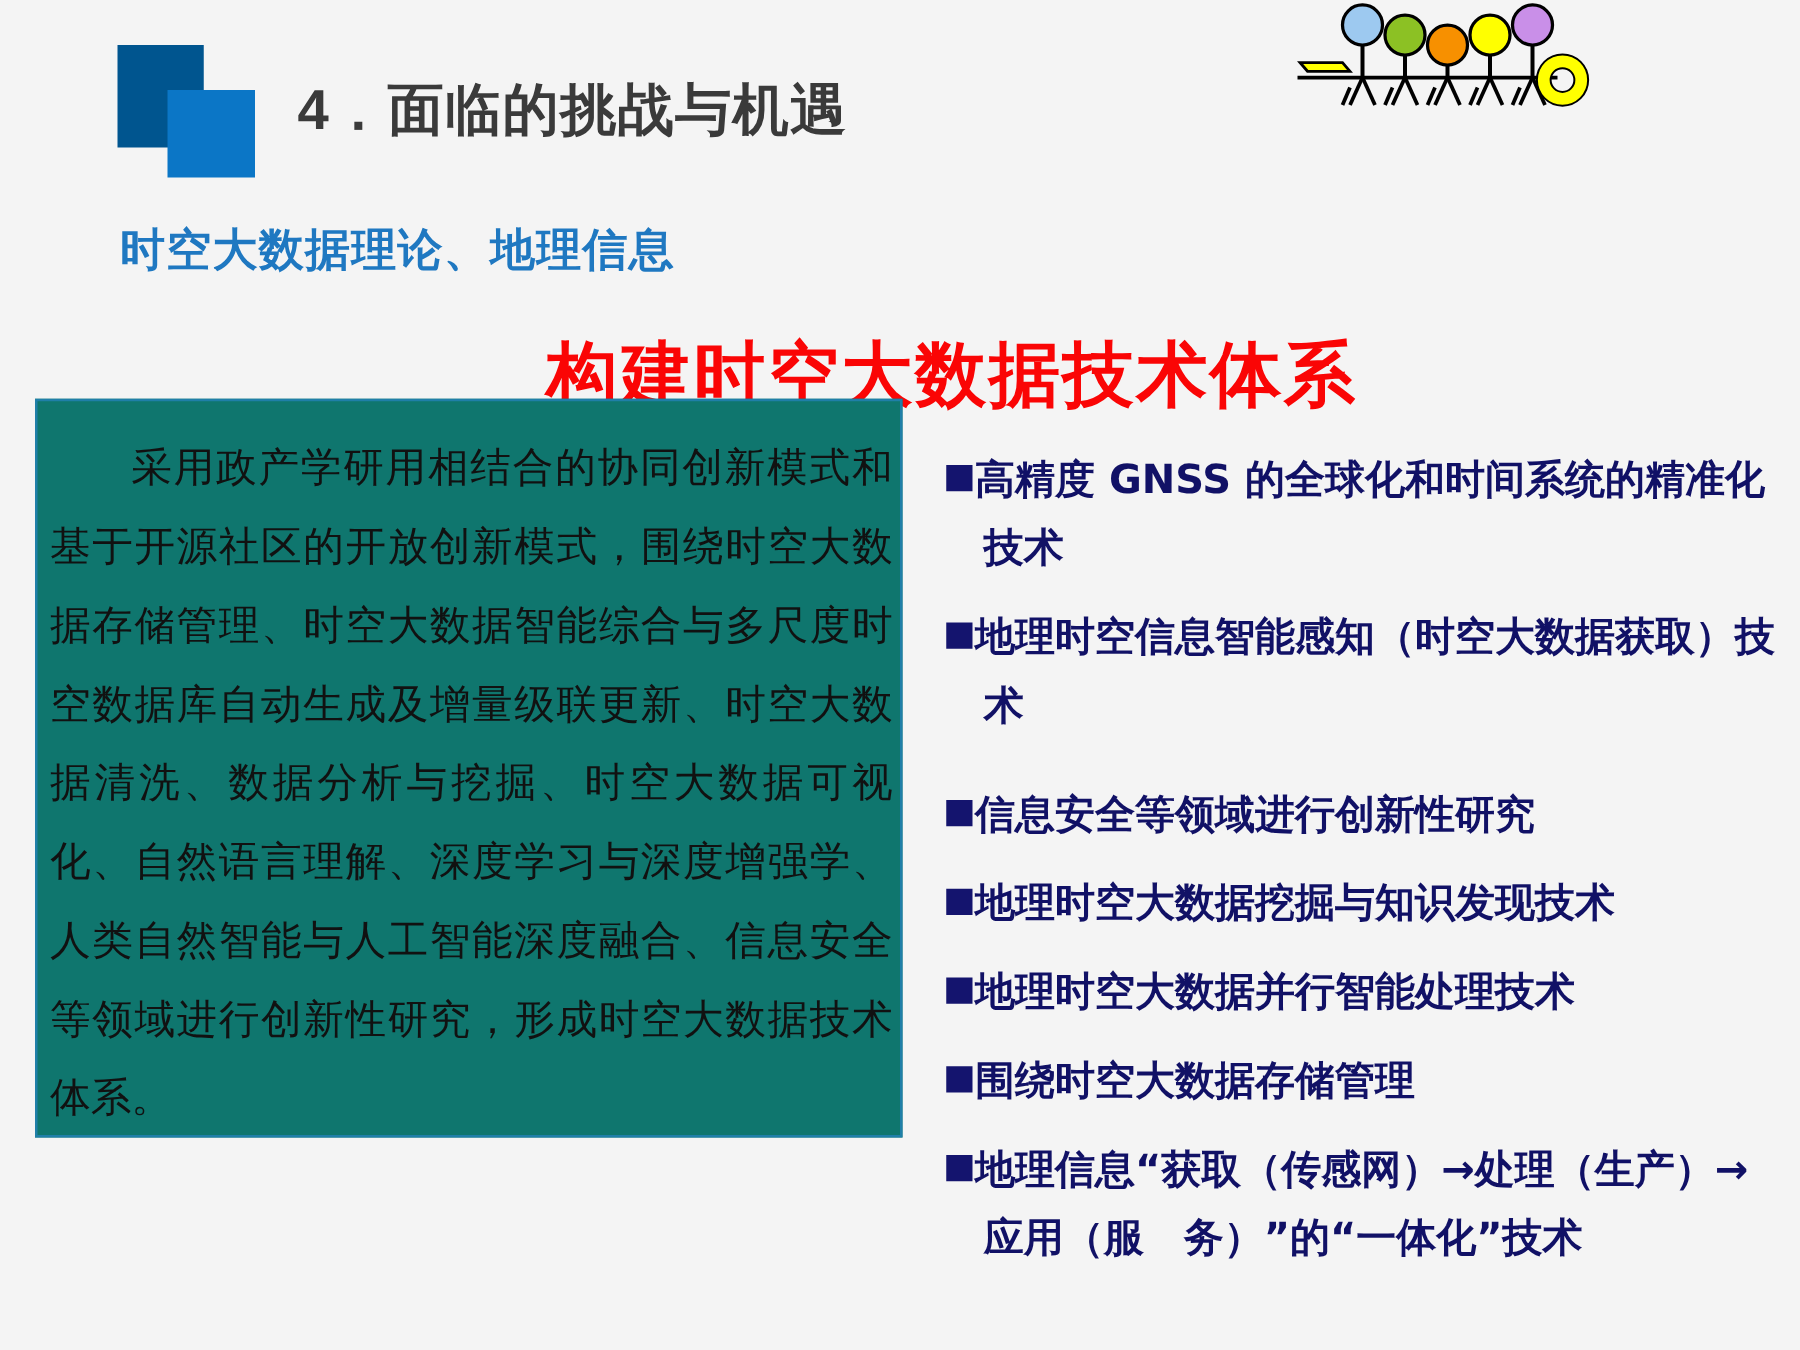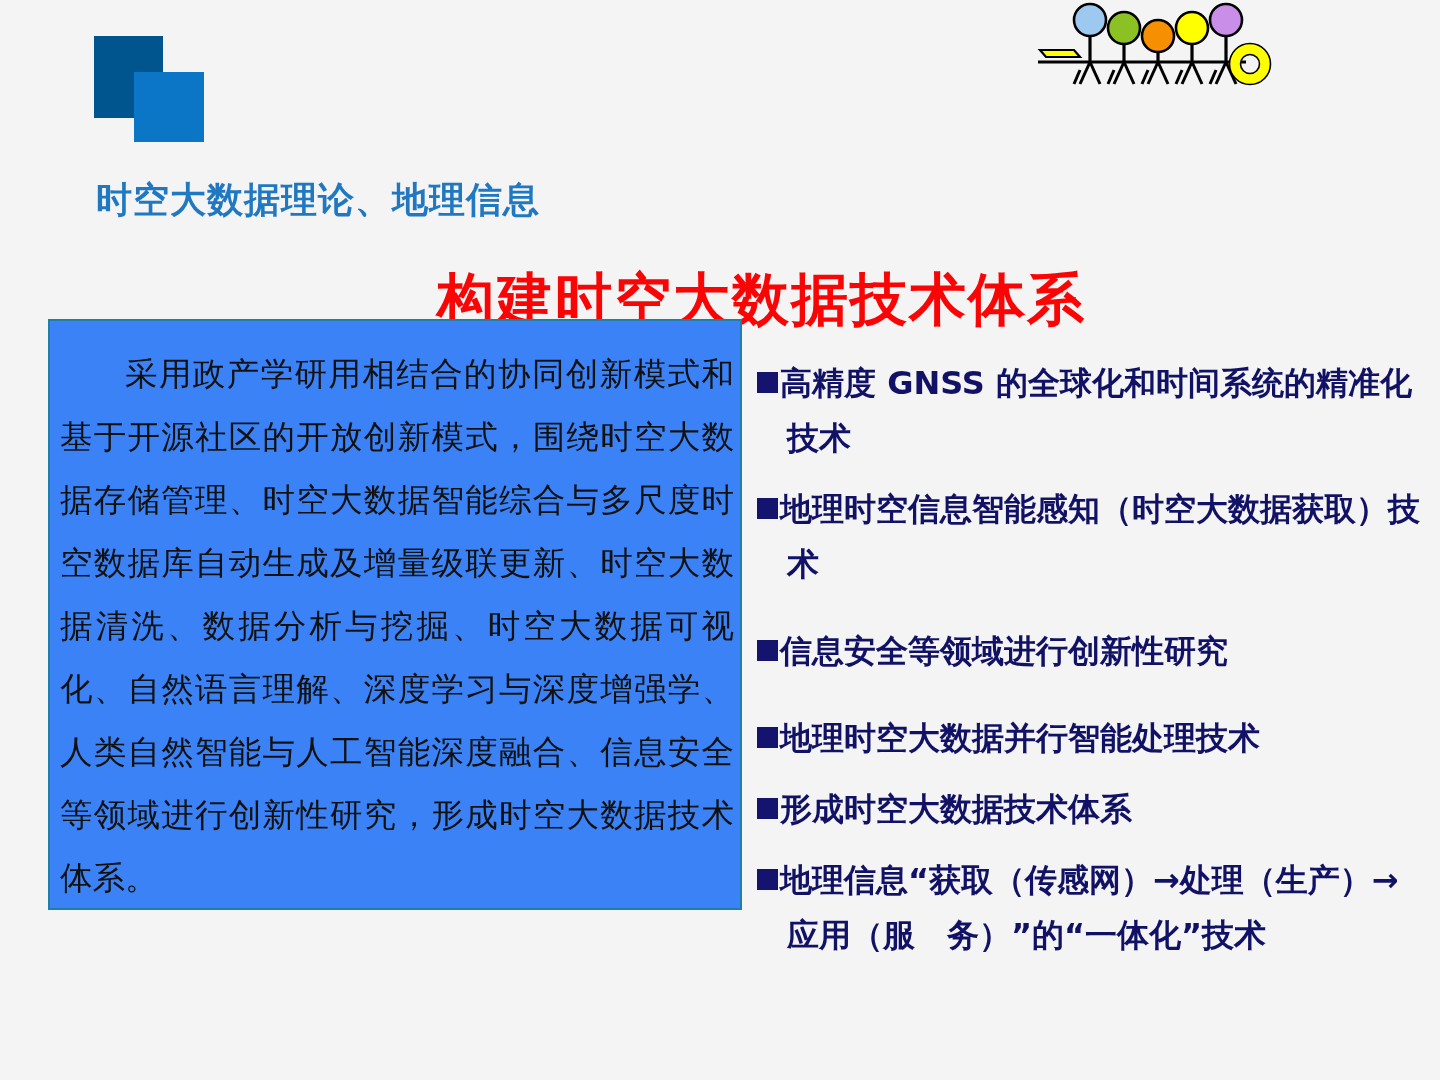--- a/index.html
+++ b/index.html
@@ -84,23 +84,22 @@
   }
 
   
   .text-box {
     position: absolute;
     left: 28px;
     top: 319px;
     width: 694px;
     height: 591px;
     border: 2px solid #1f7fa8;
-    background: #3b82f6;
+    background: #0f766e;
     box-sizing: border-box;
-    margin-left: 20px;
   }
   .text-box-paragraph {
     position: absolute;
     left: 10px;
     top: 22px;
     width: 674px;
     font-size: 32.5px;
     color: #111111;
     line-height: 63px;
     text-align: justify;
@@ -154,20 +153,21 @@
 </head>
 <body>
 
 <div class="slide">
 
   <div class="logo-mark">
     <div class="logo-square-dark"></div>
     <div class="logo-square-light"></div>
   </div>
 
+  <div class="slide-title">4．面临的挑战与机遇</div>
 
   <div class="slide-subtitle">时空大数据理论、地理信息</div>
 
   <div class="red-heading">构建时空大数据技术体系</div>
 
   <div class="text-box">
     <div class="text-box-paragraph">采用政产学研用相结合的协同创新模式和基于开源社区的开放创新模式，围绕时空大数据存储管理、时空大数据智能综合与多尺度时空数据库自动生成及增量级联更新、时空大数据清洗、数据分析与挖掘、时空大数据可视化、自然语言理解、深度学习与深度增强学、人类自然智能与人工智能深度融合、信息安全等领域进行创新性研究，形成时空大数据技术体系。</div>
   </div>
 
   <div class="bullet-list">
@@ -182,29 +182,32 @@
     </div>
     <div class="gap-md"></div>
 
     <div class="gap-md"></div>
 
     <div class="bullet-item">
       <span class="bullet-marker"></span><span class="bullet-text">信息安全等领域进行创新性研究</span>
     </div>
     <div class="gap-md"></div>
 
+    <div class="bullet-item">
+      <span class="bullet-marker"></span><span class="bullet-text">地理时空大数据挖掘与知识发现技术</span>
+    </div>
     <div class="gap-md"></div>
 
     <div class="bullet-item">
       <span class="bullet-marker"></span><span class="bullet-text">地理时空大数据并行智能处理技术</span>
     </div>
     <div class="gap-md"></div>
 
     <div class="bullet-item">
-      <span class="bullet-marker"></span><span class="bullet-text">形成时空大数据技术体系</span>
+      <span class="bullet-marker"></span><span class="bullet-text">围绕时空大数据存储管理</span>
     </div>
     <div class="gap-md"></div>
 
     <div class="bullet-item">
       <span class="bullet-marker"></span><span class="bullet-text">地理信息“获取（传感网）→处理（生产）→应用（服　务）”的“一体化”技术</span>
     </div>
 
   </div>
 
   <div class="deco-figures">

